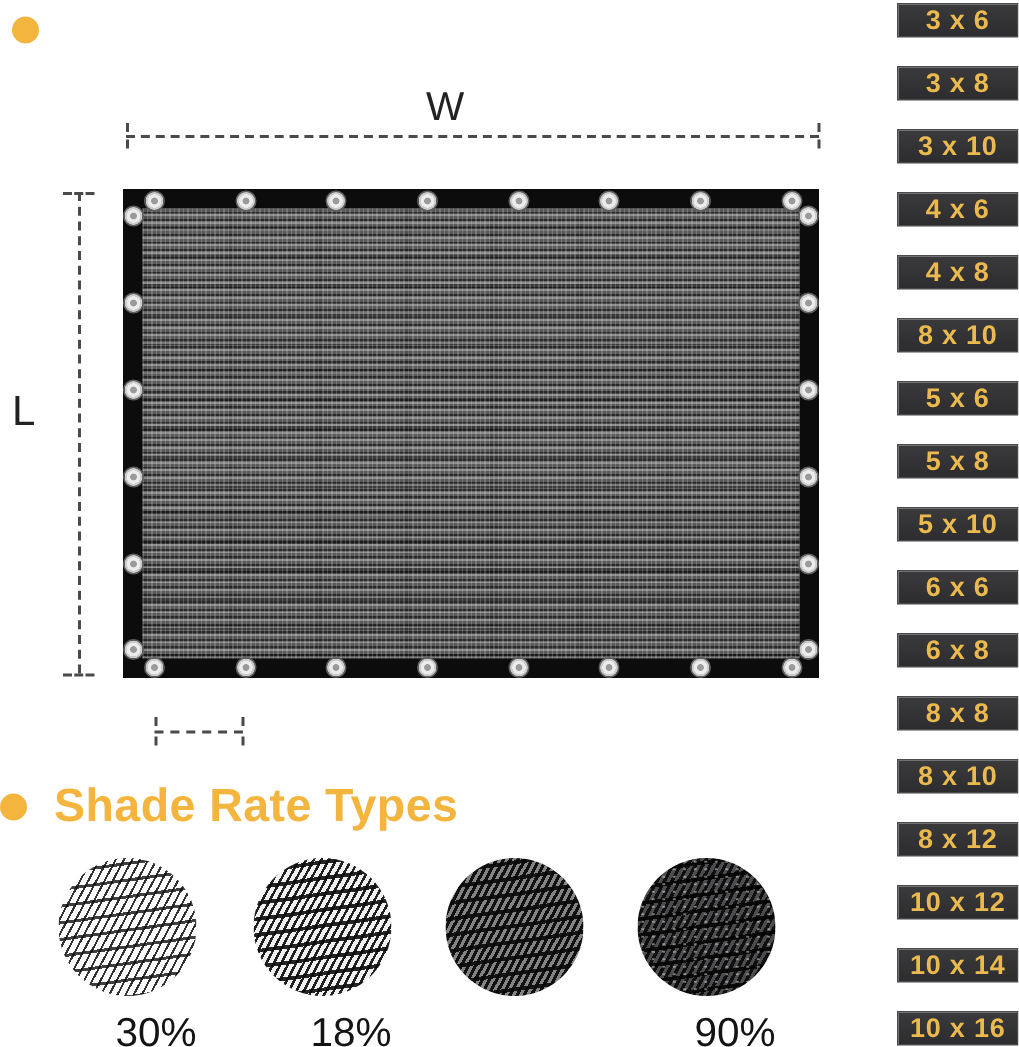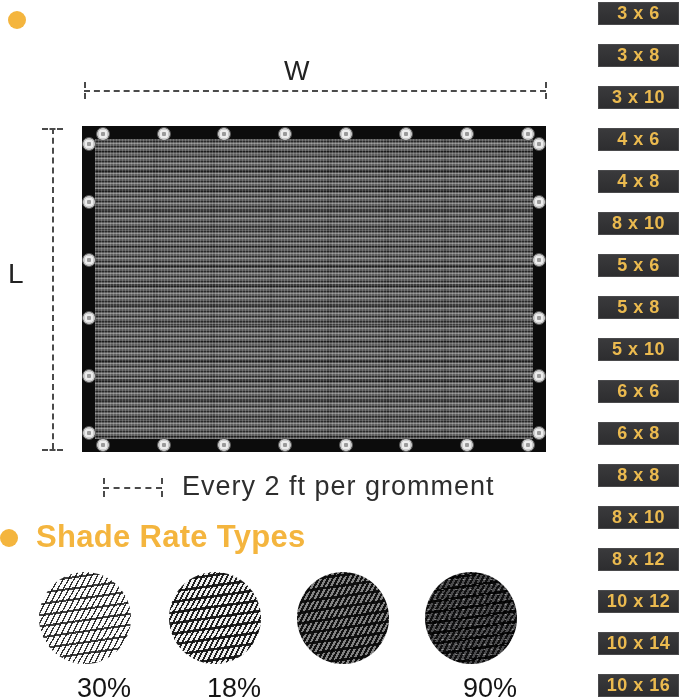--- a/index.html
+++ b/index.html
@@ -132,21 +132,20 @@
       <div class="grommet" style="left: 450px; top: 185px;"></div>
       <div class="grommet" style="left: 0px; top: 243px;"></div>
       <div class="grommet" style="left: 450px; top: 243px;"></div>
       <div class="grommet" style="left: 0px; top: 300px;"></div>
       <div class="grommet" style="left: 450px; top: 300px;"></div>
     </div>
 
   <div class="dash-h bracket-line"></div>
   <div class="dash-v bracket-tick-l"></div>
   <div class="dash-v bracket-tick-r"></div>
-  <div class="note">Every 2 ft per gromment</div>
 
   <div class="bullet bullet2"></div>
   <div class="h2">Shade Rate Types</div>
 
   <div class="rate-circle c30"></div>
   <div class="rate-circle c50"></div>
   <div class="rate-circle c70"></div>
   <div class="rate-circle c90"></div>
   <div class="rate-label rl1">30%</div>
   <div class="rate-label rl2">18%</div>

